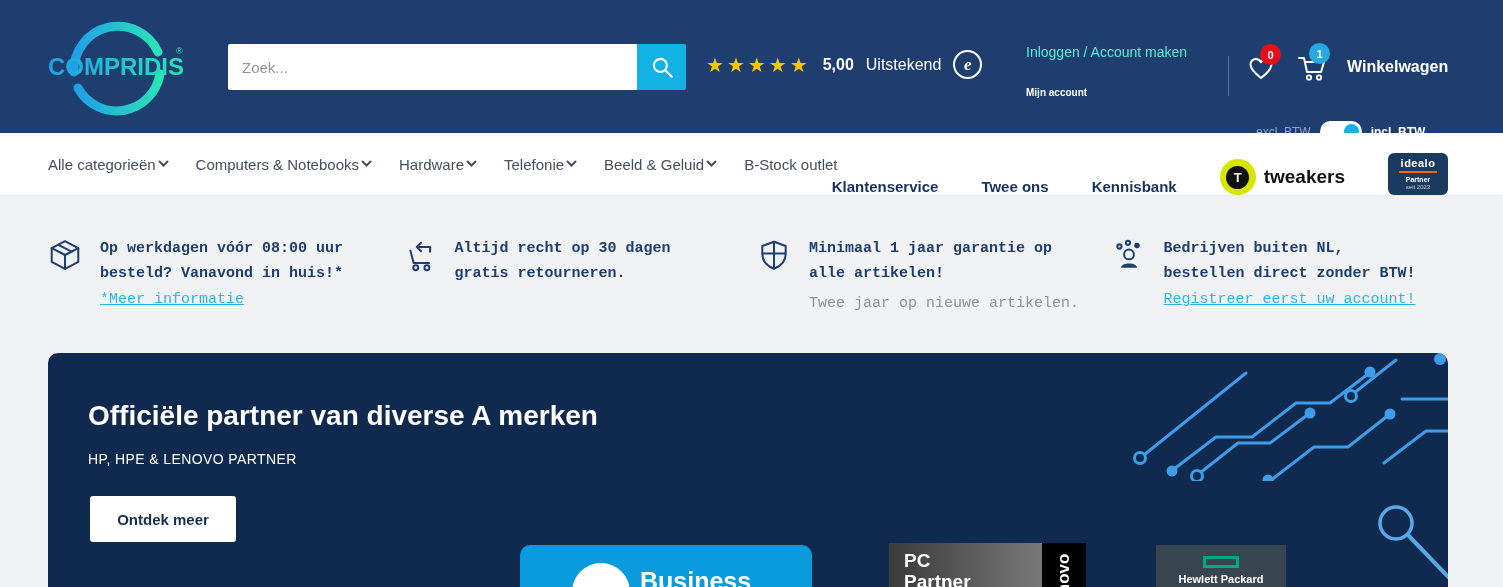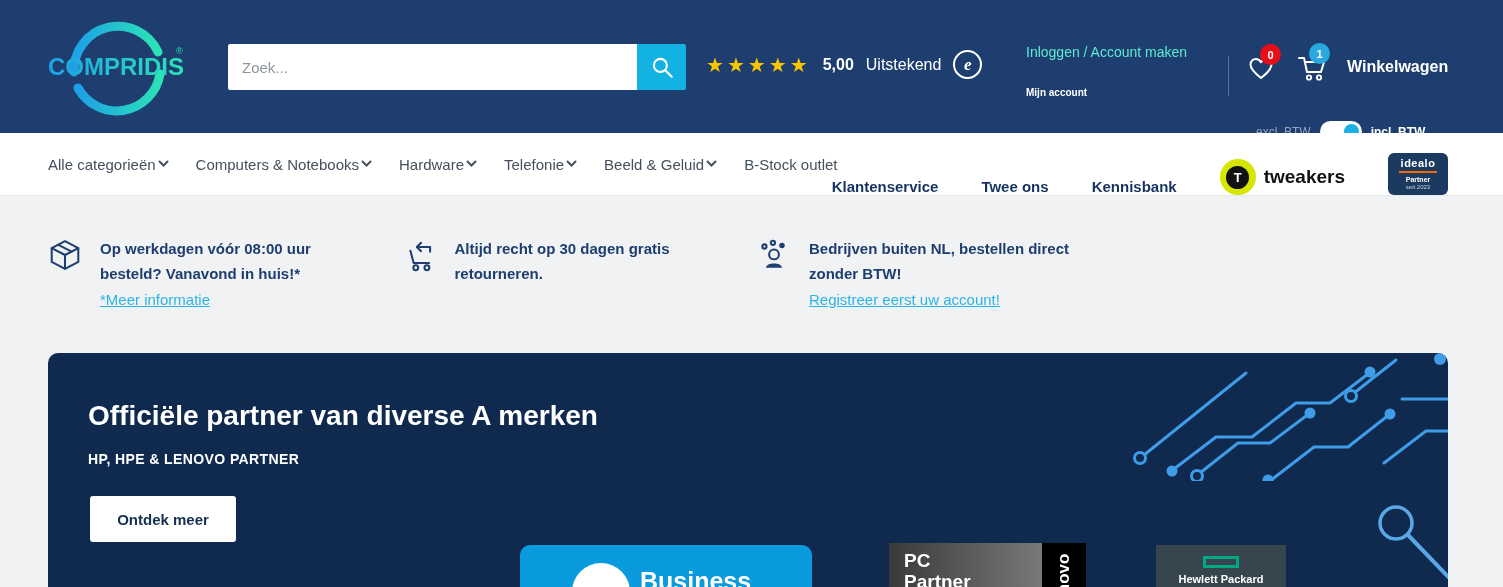--- a/index.html
+++ b/index.html
@@ -54,29 +54,29 @@
     display:flex; align-items:center; justify-content:center; }
   .tw-text { font-size:19px; font-weight:bold; color:#111; }
   .idealo { width:60px; height:42px; background:#1b3a5f; border-radius:6px; cursor:pointer;
     display:flex; flex-direction:column; align-items:center; justify-content:center; }
   .idealo-brand { color:#fff; font-size:11px; font-weight:bold; letter-spacing:.5px; line-height:11px; }
   .idealo-bar { width:38px; height:2px; background:#ff6600; margin:2px 0 3px; }
   .idealo-l1 { color:#fff; font-size:7px; font-weight:bold; line-height:8px; }
   .idealo-l2 { color:#c9d4e0; font-size:6px; line-height:7px; }
   
   .usps { position:absolute; left:48px; top:236px; width:1400px; display:grid; grid-template-columns:repeat(4,1fr); column-gap:18px; }
-  .usp { display:flex; gap:16px; }
+  .usp { display:flex; gap:16px;font-family:Liberation Mono, monospace; }
   .usp-icon { flex:0 0 36px; padding-top:2px; }
   .usp-title { color:#1d3e6f; font-size:15px; font-weight:bold; line-height:25px; max-width:262px; }
   .usp-link { display:inline-block; margin-top:5px; color:#2ab5e8; font-size:15px; text-decoration:underline; cursor:pointer; }
   .usp-sub { margin-top:5px; color:#8d939c; font-size:15px; line-height:25px; }
   
   .hero { position:absolute; left:48px; top:353px; width:1400px; height:300px; background:#0f2a4e; border-radius:10px; overflow:hidden; }
   .hero-title { position:absolute; left:40px; top:47px; color:#fff; font-size:28px; font-weight:bold;text-align:right; }
-  .hero-subtitle { position:absolute; left:40px; top:98px; color:#fff; font-size:14px; font-weight:bold; letter-spacing:.4px; }
+  .hero-subtitle { position:absolute; left:40px; top:98px; color:#fff; font-size:14px; font-weight:normal; letter-spacing:.4px; }
   .hero-btn { position:absolute; left:42px; top:143px; width:146px; height:46px; background:#fff; border:none; border-radius:3px;
     color:#15304f; font:bold 15px "Liberation Sans", sans-serif; cursor:pointer; }
   .circuit { position:absolute; right:0; top:0; }
   .loupe { position:absolute; left:1328px; top:150px; }
   
   .p-hp { position:absolute; left:472px; top:192px; width:292px; height:80px; background:#0a9ade; border-radius:10px; }
   .hp-circle { position:absolute; left:52px; top:18px; width:58px; height:58px; border-radius:50%; background:#fff; }
   .hp-text { position:absolute; left:120px; top:22px; color:#fff; font-size:25px; font-weight:bold; }
   .p-lenovo { position:absolute; left:841px; top:190px; width:197px; height:60px; display:flex; }
   .len-left { width:153px; height:60px; background:linear-gradient(90deg,#3a3a3a,#787878); padding:7px 0 0 15px; }
@@ -244,20 +244,33 @@
           <path class="st-navy" d="M17 4.5 L13 8.5 L17 12.5"></path>
           <circle class="st-navy" cx="12" cy="28" r="2.3"></circle>
           <circle class="st-navy" cx="22.5" cy="28" r="2.3"></circle>
         </svg>
       </div>
       <div>
         <div class="usp-title">Altijd recht op 30 dagen gratis retourneren.</div>
       </div>
     </div>
 
+    <div class="usp">
+      <div class="usp-icon">
+        <svg width="34" height="34" viewBox="0 0 32 32">
+          <path class="st-navy" d="M16 3.5 L27 7.5 V15 C27 22.5 22.5 26.5 16 29 C9.5 26.5 5 22.5 5 15 V7.5 Z"></path>
+          <path class="st-navy" d="M5.8 14.5 H26.2"></path>
+          <path class="st-navy" d="M16 3.5 V29"></path>
+        </svg>
+      </div>
+      <div>
+        <div class="usp-title">Minimaal 1 jaar garantie op alle artikelen!</div>
+        <div class="usp-sub">Twee jaar op nieuwe artikelen.</div>
+      </div>
+    </div>
 
     <div class="usp">
       <div class="usp-icon">
         <svg width="34" height="34" viewBox="0 0 32 32">
           <circle class="st-navy" cx="16" cy="15.5" r="4.6"></circle>
           <path d="M8.5 28 C8.5 22.6 23.5 22.6 23.5 28 Z" fill="#1d3e6f"></path>
           <circle class="st-navy" cx="7" cy="8" r="2"></circle>
           <circle class="st-navy" cx="15" cy="4.5" r="2"></circle>
           <circle cx="23.5" cy="7" r="2.6" fill="#1d3e6f"></circle>
         </svg>

